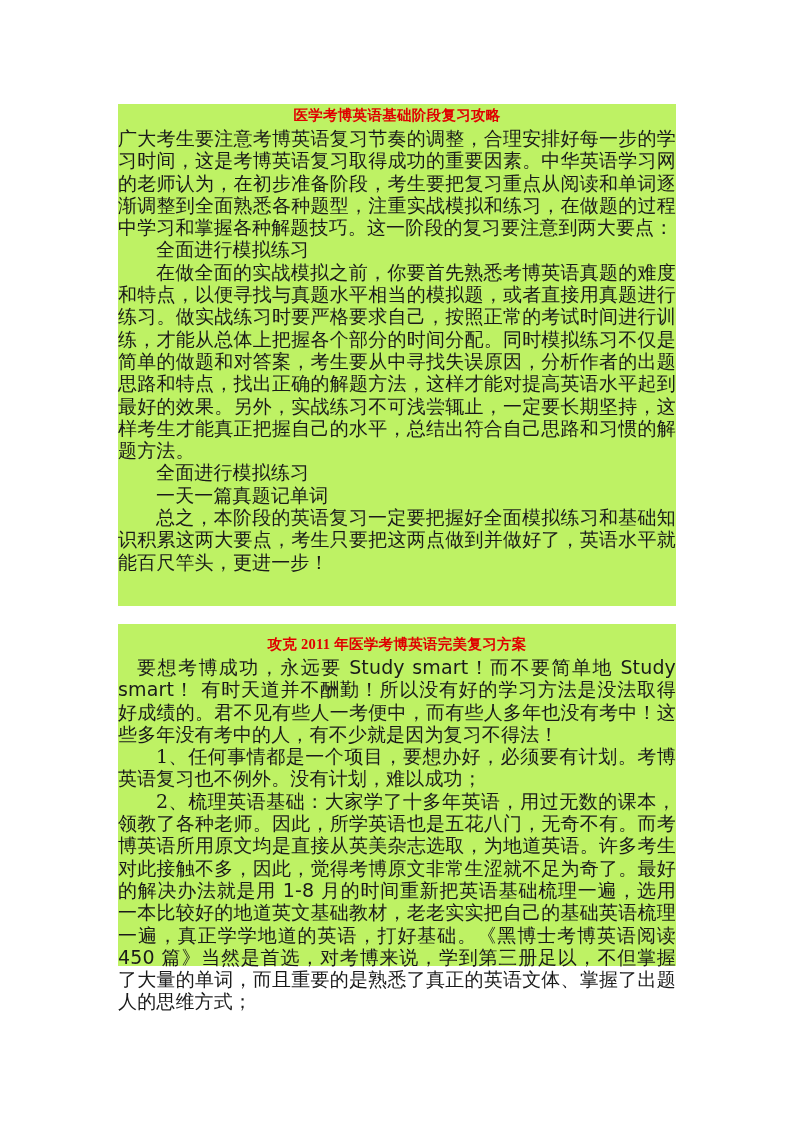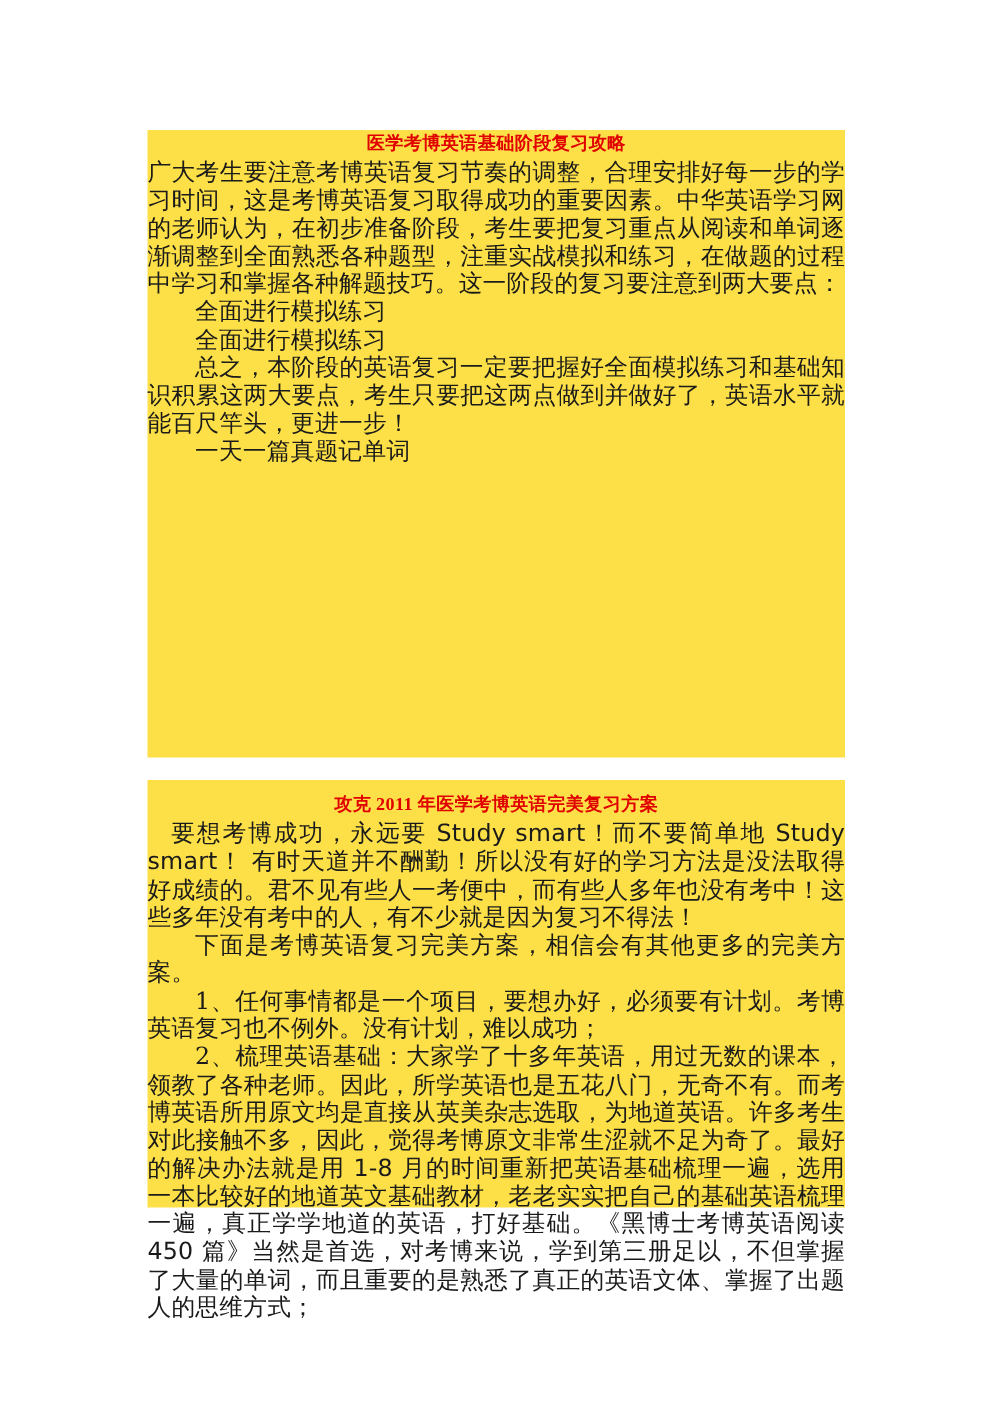--- a/index.html
+++ b/index.html
@@ -12,21 +12,21 @@
       height: 1122px;
       position: relative;
       overflow: hidden;
       font-family: "DejaVu Serif", "Liberation Serif", serif;
       color: #1a1a1a;
     }
     .block {
       position: absolute;
       left: 118px;
       width: 558px;
-      background: #fde047;
+      background: #bef264;
     }
     #block1 { top: 104px; height: 502px; }
     #block2 { top: 624px; height: 342px; }
 
     .title {
       text-align: center;
       color: #e00000;
       font-weight: bold;
       font-family: "DejaVu Sans", "Liberation Sans", sans-serif;
       font-size: 14.5px;
@@ -50,24 +50,24 @@
     #block1 .title { padding-top: 1px; }
     #block2 .title { padding-top: 10px; font-family: Liberation Serif, serif; }
   </style>
 </head>
 <body>
 
 <div class="block" id="block1">
   <div class="title">医学考博英语基础阶段复习攻略</div>
   <p>广大考生要注意考博英语复习节奏的调整，合理安排好每一步的学习时间，这是考博英语复习取得成功的重要因素。中华英语学习网的老师认为，在初步准备阶段，考生要把复习重点从阅读和单词逐渐调整到全面熟悉各种题型，注重实战模拟和练习，在做题的过程中学习和掌握各种解题技巧。这一阶段的复习要注意到两大要点：</p>
   <p class="indent">全面进行模拟练习</p>
+  <p class="indent">在做全面的实战模拟之前，你要首先熟悉考博英语真题的难度和特点，以便寻找与真题水平相当的模拟题，或者直接用真题进行练习。做实战练习时要严格要求自己，按照正常的考试时间进行训练，才能从总体上把握各个部分的时间分配。同时模拟练习不仅是简单的做题和对答案，考生要从中寻找失误原因，分析作者的出题思路和特点，找出正确的解题方法，这样才能对提高英语水平起到最好的效果。另外，实战练习不可浅尝辄止，一定要长期坚持，这样考生才能真正把握自己的水平，总结出符合自己思路和习惯的解题方法。</p>
   <p class="indent">全面进行模拟练习</p>
+  <p class="indent">一天一篇真题记单词</p>
   <p class="indent">总之，本阶段的英语复习一定要把握好全面模拟练习和基础知识积累这两大要点，考生只要把这两点做到并做好了，英语水平就能百尺竿头，更进一步！</p>
-  <p class="indent">一天一篇真题记单词</p>
 </div>
 
 <div class="block" id="block2">
   <div class="title">攻克 2011 年医学考博英语完美复习方案</div>
   <p class="indent-half"><span>要想考博成功，永远要 </span><span class="latin">Study smart</span><span>！而不要简单地 </span><span class="latin">Study smart</span><span>！  有时天道并不酬勤！所以没有好的学习方法是没法取得好成绩的。君不见有些人一考便中，而有些人多年也没有考中！这些多年没有考中的人，有不少就是因为复习不得法！</span></p>
-  <p class="indent">下面是考博英语复习完美方案，相信会有其他更多的完美方案。</p>
   <p class="indent">1、任何事情都是一个项目，要想办好，必须要有计划。考博英语复习也不例外。没有计划，难以成功；</p>
   <p class="indent"><span>2、梳理英语基础：大家学了十多年英语，用过无数的课本，领教了各种老师。因此，所学英语也是五花八门，无奇不有。而考博英语所用原文均是直接从英美杂志选取，为地道英语。许多考生对此接触不多，因此，觉得考博原文非常生涩就不足为奇了。最好的解决办法就是用 </span><span class="latin">1-8</span><span> 月的时间重新把英语基础梳理一遍，选用一本比较好的地道英文基础教材，老老实实把自己的基础英语梳理一遍，真正学学地道的英语，打好基础。《黑博士考博英语阅读 </span><span class="latin">450</span><span> 篇》当然是首选，对考博来说，学到第三册足以，不但掌握了大量的单词，而且重要的是熟悉了真正的英语文体、掌握了出题人的思维方式；</span></p>
 </div>
 
 </body></html>

